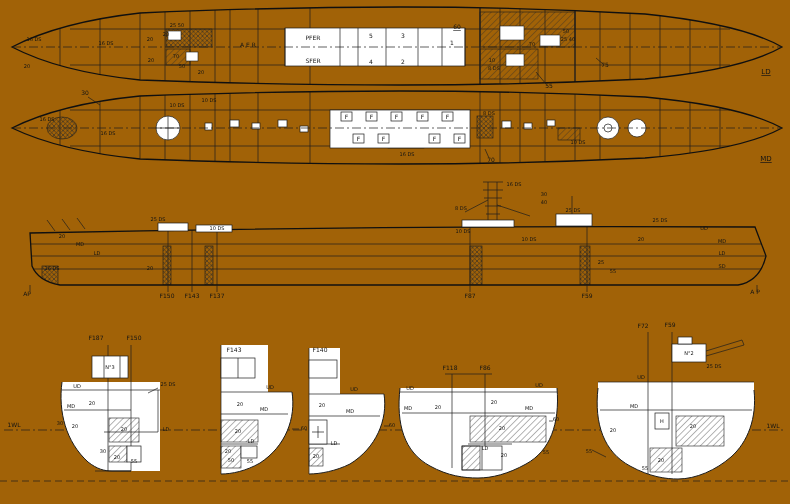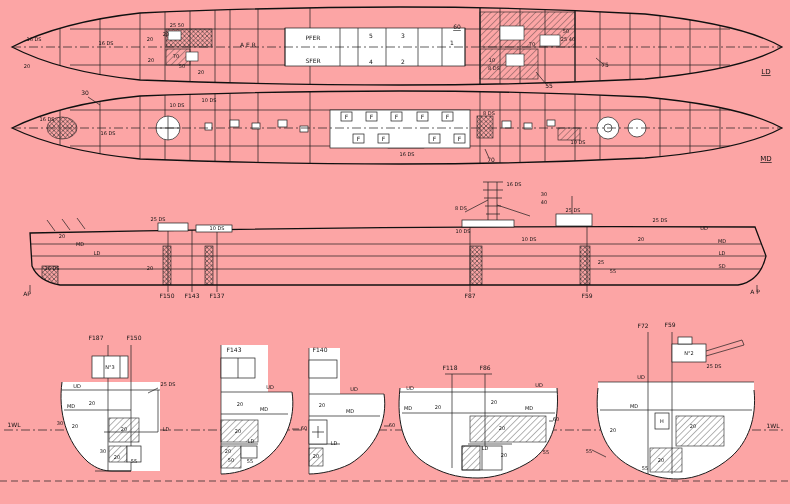--- a/index.html
+++ b/index.html
@@ -1,16 +1,16 @@
 <!DOCTYPE html>
 <html><head>
 <meta charset="utf-8">
 <style>
   html,body{margin:0;padding:0;background:#e9e9e5;}
-  .page{width:790px;height:504px;background:#fca5a5;position:relative;overflow:hidden;
+  .page{width:790px;height:504px;background:#a16207;position:relative;overflow:hidden;
         font-family:"DejaVu Sans",sans-serif;}
   svg{display:block;}
   .lbl{fill:#141414;text-anchor:middle;font-family:"DejaVu Sans",sans-serif;}
   .ul{text-decoration:underline;}
   .s07{stroke:#1c1c1c;stroke-width:.7;fill:none;}
   .s1{stroke:#1c1c1c;stroke-width:1;fill:none;}
   .s12{stroke:#101010;stroke-width:1.3;fill:none;}
   .dashdot{stroke-dasharray:9 3 2 3;}
   .dash{stroke-dasharray:7 4;}
   .xh{fill:url(#crosshatch);stroke:#1c1c1c;stroke-width:.6;}

